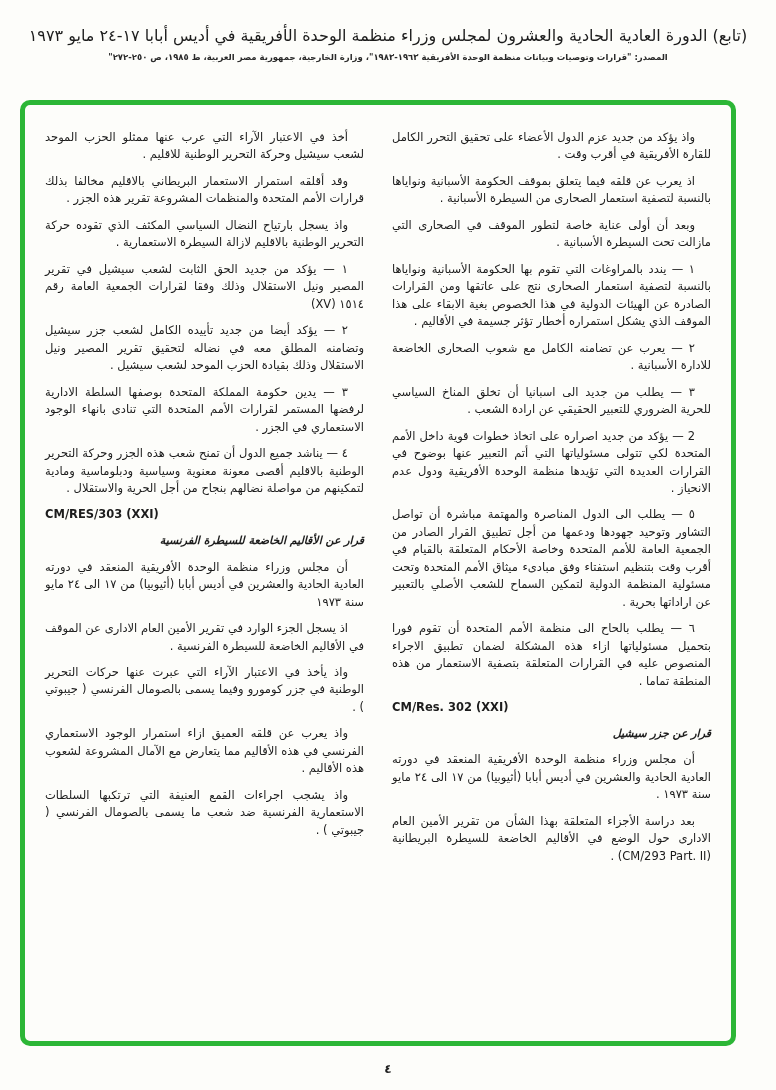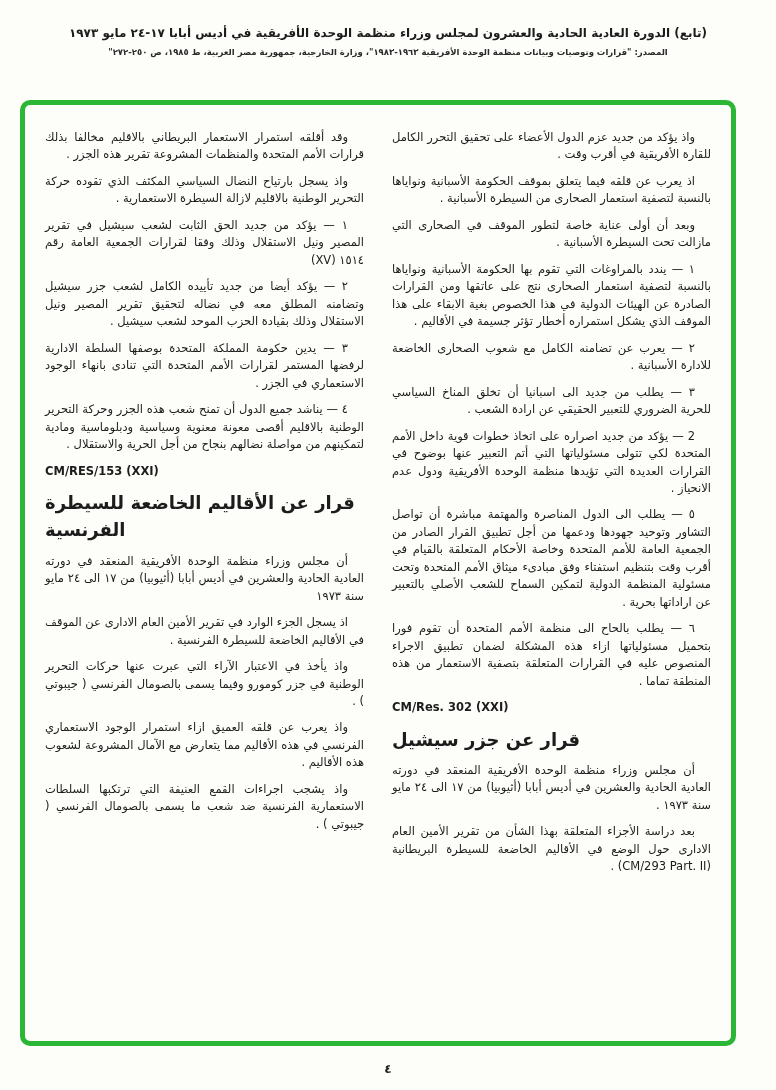--- a/index.html
+++ b/index.html
@@ -16,22 +16,22 @@
     background: #fdfdfa;
     color: #1c1c1c;
     overflow: hidden;
   }
   .doc-header {
     padding-top: 26px;
     text-align: center;
     direction: rtl;
   }
   .doc-header .line1 {
-    font-size: 12px;
-    font-weight: bold;
+    font-size: 16px;
+    font-weight: normal;
     letter-spacing: 0.2px;
   }
   .doc-header .line2 {
     margin-top: 7px;
     font-size: 8.5px;
     font-weight: bold;
     color: #2a2a2a;
   }
   .green-box {
     position: absolute;
@@ -64,25 +64,26 @@
   }
   .res-code {
     direction: ltr;
     text-align: left;
     font-weight: bold;
     font-size: 11.5px;
     margin: 16px 0 12px 0;
     text-indent: 0 !important;
   }
   .res-title {
-    text-align: left;
+    text-align: right;
     font-weight: bold;
-    font-size: 18px;
+    font-size: 11px;
     margin: 0 0 12px 0;
     text-indent: 0 !important;
+    font-style: italic;
   }
   .page-number {
     position: absolute;
     bottom: 14px;
     left: 0;
     right: 0;
     text-align: center;
     font-size: 12px;
     font-weight: bold;
   }
@@ -110,27 +111,28 @@
         <p>2 — يؤكد من جديد اصراره على اتخاذ خطوات قوية داخل الأمم المتحدة لكي تتولى مسئولياتها التي أتم التعبير عنها بوضوح في القرارات العديدة التي تؤيدها منظمة الوحدة الأفريقية ودول عدم الانحياز .</p>
         <p>٥ — يطلب الى الدول المناصرة والمهتمة مباشرة أن تواصل التشاور وتوحيد جهودها ودعمها من أجل تطبيق القرار الصادر من الجمعية العامة للأمم المتحدة وخاصة الأحكام المتعلقة بالقيام في أقرب وقت بتنظيم استفتاء وفق مبادىء ميثاق الأمم المتحدة وتحت مسئولية المنظمة الدولية لتمكين السماح للشعب الأصلي بالتعبير عن اراداتها بحرية .</p>
         <p>٦ — يطلب بالحاح الى منظمة الأمم المتحدة أن تقوم فورا بتحميل مسئولياتها ازاء هذه المشكلة لضمان تطبيق الاجراء المنصوص عليه في القرارات المتعلقة بتصفية الاستعمار من هذه المنطقة تماما .</p>
         <p class="res-code">CM/Res. 302 (XXI)</p>
         <p class="res-title">قرار عن جزر سيشيل</p>
         <p>أن مجلس وزراء منظمة الوحدة الأفريقية المنعقد في دورته العادية الحادية والعشرين في أديس أبابا (أثيوبيا) من ١٧ الى ٢٤ مايو سنة ١٩٧٣ .</p>
         <p>بعد دراسة الأجزاء المتعلقة بهذا الشأن من تقرير الأمين العام الادارى حول الوضع في الأقاليم الخاضعة للسيطرة البريطانية (CM/293 Part. II) .</p>
       </div>
 
       <div class="col">
+        <p>أخذ في الاعتبار الآراء التي عرب عنها ممثلو الحزب الموحد لشعب سيشيل وحركة التحرير الوطنية للاقليم .</p>
         <p>وقد أقلقه استمرار الاستعمار البريطاني بالاقليم مخالفا بذلك قرارات الأمم المتحدة والمنظمات المشروعة تقرير هذه الجزر .</p>
         <p>واذ يسجل بارتياح النضال السياسي المكثف الذي تقوده حركة التحرير الوطنية بالاقليم لازالة السيطرة الاستعمارية .</p>
         <p>١ — يؤكد من جديد الحق الثابت لشعب سيشيل في تقرير المصير ونيل الاستقلال وذلك وفقا لقرارات الجمعية العامة رقم ١٥١٤ (XV)</p>
         <p>٢ — يؤكد أيضا من جديد تأييده الكامل لشعب جزر سيشيل وتضامنه المطلق معه في نضاله لتحقيق تقرير المصير ونيل الاستقلال وذلك بقيادة الحزب الموحد لشعب سيشيل .</p>
         <p>٣ — يدين حكومة المملكة المتحدة بوصفها السلطة الادارية لرفضها المستمر لقرارات الأمم المتحدة التي تنادى بانهاء الوجود الاستعماري في الجزر .</p>
         <p>٤ — يناشد جميع الدول أن تمنح شعب هذه الجزر وحركة التحرير الوطنية بالاقليم أقصى معونة معنوية وسياسية ودبلوماسية ومادية لتمكينهم من مواصلة نضالهم بنجاح من أجل الحرية والاستقلال .</p>
-        <p class="res-code">CM/RES/153 (XXI)</p>
+        <p class="res-code">CM/RES/303 (XXI)</p>
         <p class="res-title">قرار عن الأقاليم الخاضعة للسيطرة الفرنسية</p>
         <p>أن مجلس وزراء منظمة الوحدة الأفريقية المنعقد في دورته العادية الحادية والعشرين في أديس أبابا (أثيوبيا) من ١٧ الى ٢٤ مايو سنة ١٩٧٣</p>
         <p>اذ يسجل الجزء الوارد في تقرير الأمين العام الادارى عن الموقف في الأقاليم الخاضعة للسيطرة الفرنسية .</p>
         <p>واذ يأخذ في الاعتبار الآراء التي عبرت عنها حركات التحرير الوطنية في جزر كومورو وفيما يسمى بالصومال الفرنسي ( جيبوتي ) .</p>
         <p>واذ يعرب عن قلقه العميق ازاء استمرار الوجود الاستعماري الفرنسي في هذه الأقاليم مما يتعارض مع الآمال المشروعة لشعوب هذه الأقاليم .</p>
         <p>واذ يشجب اجراءات القمع العنيفة التي ترتكبها السلطات الاستعمارية الفرنسية ضد شعب ما يسمى بالصومال الفرنسي ( جيبوتي ) .</p>
       </div>
 
     </div>
   </div>

